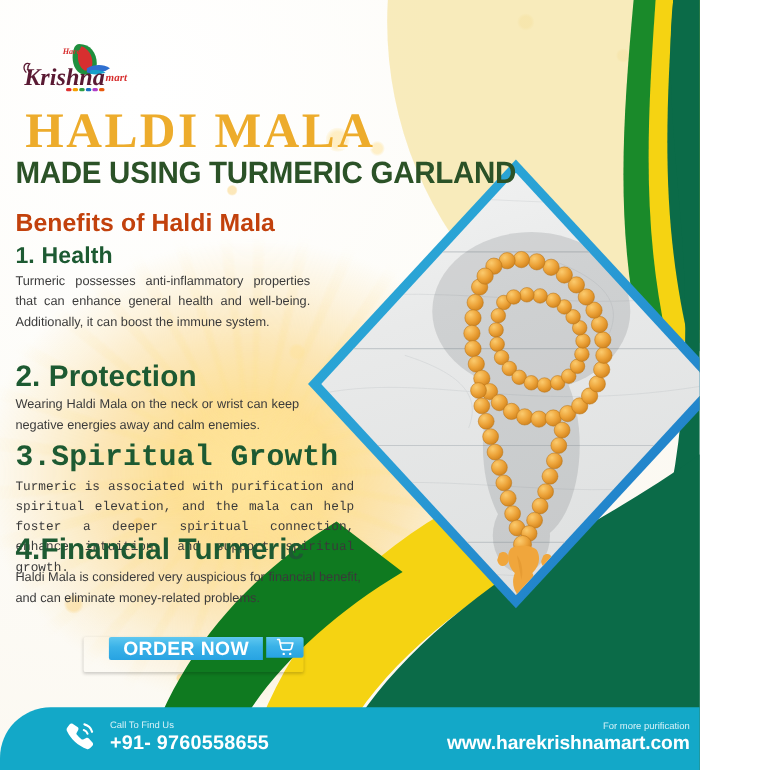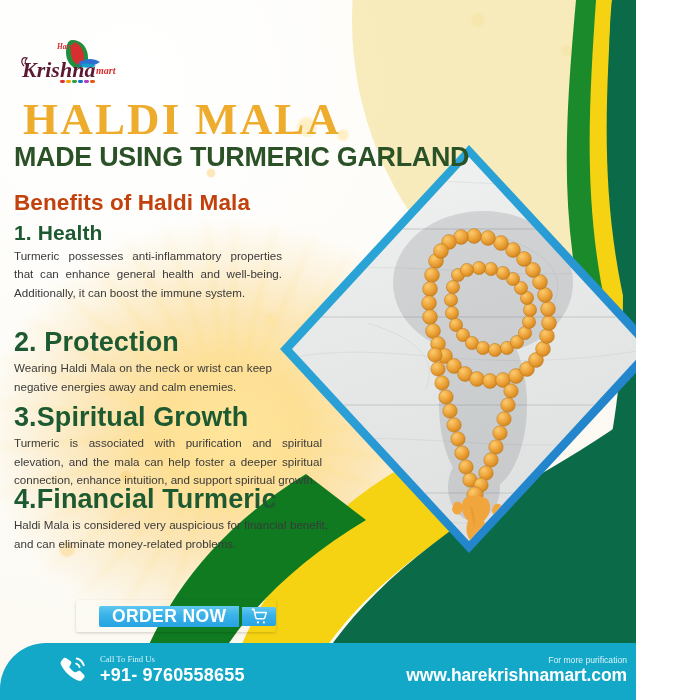--- a/index.html
+++ b/index.html
@@ -116,27 +116,27 @@
     font-size:11.6px;
     line-height:1.58;
     color:#3a3a3a;
     text-align:justify;
     text-justify:inter-word;
   }
 
   #sec1{ top:222px; width:268px; }
   #sec1 h3{ font-size:21px; }
   #sec2{ top:328px; width:258px; }
-  #sec3{ top:403px; width:308px; }
+  #sec3{ top:403px; width:308px;font-family:Liberation Mono, monospace; }
   #sec4{ top:485px; width:314px; }
 
   
   .order-btn{
-    position:absolute; left:76px; top:600px;
-    display:flex; align-items:center;
+    position:absolute; left:76px; top:579px;
+    display:flex; align-items:flex-start;
     height:32px;
     border-radius:2px;
     box-shadow:0 1px 3px rgba(0,0,0,.18);
     cursor:pointer;
     padding-left:23px;
   }
   .order-btn .lbl{
     background:linear-gradient(180deg,#5fc8f0 0%,#3ab2e8 45%,#27a3e2 100%);
     color:#ffffff;
     font-size:17.5px; font-weight:700;
@@ -168,21 +168,21 @@
     background:#13a8c8;
     border-top-right-radius:46px;
   }
   .f-left{
     position:absolute; left:56px; top:10px;
     display:flex; align-items:center; gap:10px;
   }
   .f-left .ph{ width:34px; height:34px; }
   .f-left .txt .small{
     font-size:8.6px; color:#d8f2f8; line-height:1.1; margin-bottom:1px;
-    font-family:Liberation Serif, serif;
+    font-family:Liberation Sans, sans-serif;
   }
   .f-left .txt .big{
     font-size:18px; font-weight:700; color:#ffffff; line-height:1.05;
     letter-spacing:.2px;
   }
   .f-right{
     position:absolute; right:30px; top:10px;
     display:flex; align-items:center; gap:9px;
   }
   .f-right .txt{ text-align:right; }

